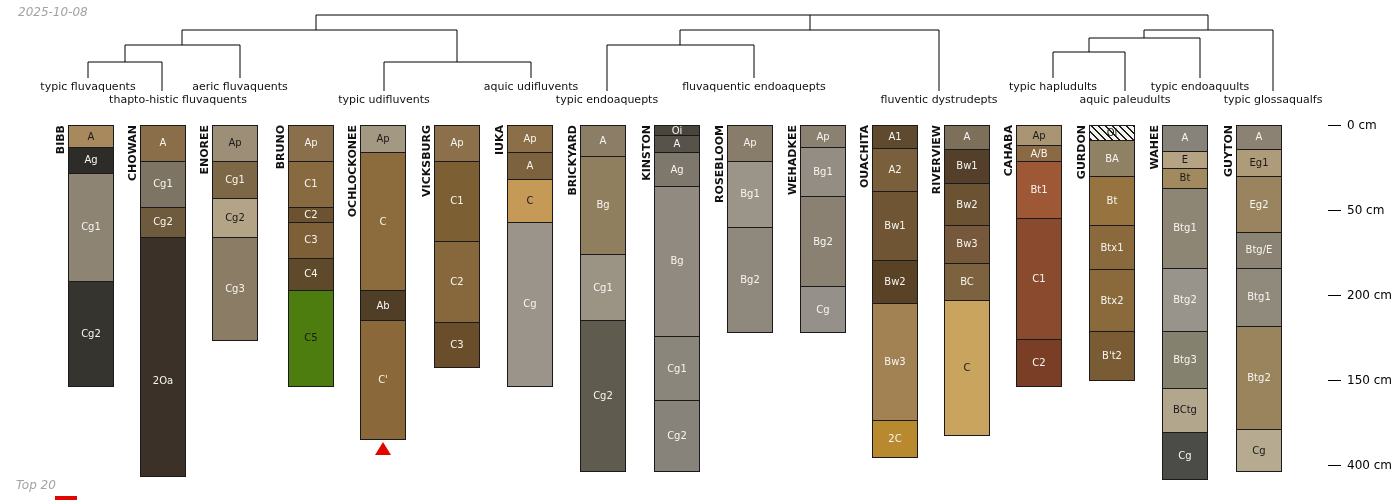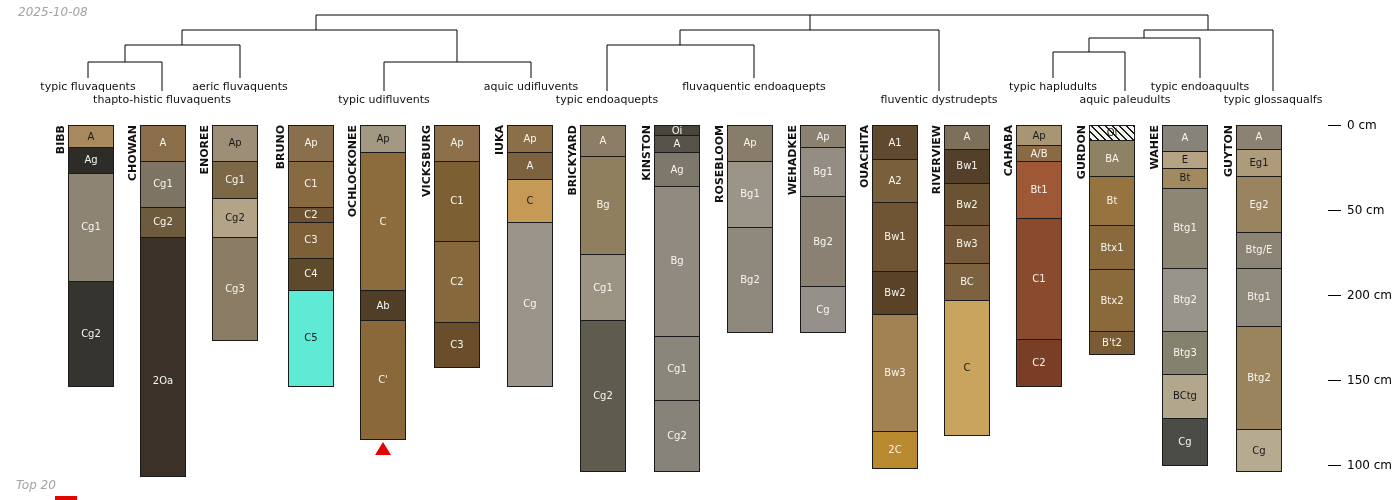--- a/index.html
+++ b/index.html
@@ -56,21 +56,21 @@
       <line x1="1200" y1="78" x2="1200" y2="38" stroke="#000000" stroke-width="1"></line>
       <line x1="1089" y1="38" x2="1200" y2="38" stroke="#000000" stroke-width="1"></line>
       <line x1="1144" y1="38" x2="1144" y2="30" stroke="#000000" stroke-width="1"></line>
       <line x1="1273" y1="91" x2="1273" y2="30" stroke="#000000" stroke-width="1"></line>
       <line x1="1144" y1="30" x2="1273" y2="30" stroke="#000000" stroke-width="1"></line>
       <line x1="1208" y1="30" x2="1208" y2="15" stroke="#000000" stroke-width="1"></line>
       <line x1="316" y1="15" x2="1208" y2="15" stroke="#000000" stroke-width="1"></line>
     </svg>
   <div id="group-labels">
       <div class="group-label" style="left: 88px; top: 80px;">typic fluvaquents</div>
-      <div class="group-label" style="left: 162px; top: 93px;">thapto-histic fluvaquents</div>
+      <div class="group-label" style="left: 178px; top: 93px;">thapto-histic fluvaquents</div>
       <div class="group-label" style="left: 240px; top: 80px;">aeric fluvaquents</div>
       <div class="group-label" style="left: 384px; top: 93px;">typic udifluvents</div>
       <div class="group-label" style="left: 531px; top: 80px;">aquic udifluvents</div>
       <div class="group-label" style="left: 607px; top: 93px;">typic endoaquepts</div>
       <div class="group-label" style="left: 754px; top: 80px;">fluvaquentic endoaquepts</div>
       <div class="group-label" style="left: 939px; top: 93px;">fluventic dystrudepts</div>
       <div class="group-label" style="left: 1053px; top: 80px;">typic hapludults</div>
       <div class="group-label" style="left: 1125px; top: 93px;">aquic paleudults</div>
       <div class="group-label" style="left: 1200px; top: 80px;">typic endoaquults</div>
       <div class="group-label" style="left: 1273px; top: 93px;">typic glossaqualfs</div>
@@ -131,21 +131,21 @@
         </div>
         <div class="horizon" style="height: 15.3px; background: rgb(108, 82, 48);">
           <span class="horizon-label" style="color: rgb(247, 245, 240);">C2</span>
         </div>
         <div class="horizon" style="height: 35.7px; background: rgb(125, 96, 56);">
           <span class="horizon-label" style="color: rgb(247, 245, 240);">C3</span>
         </div>
         <div class="horizon" style="height: 32.3px; background: rgb(94, 74, 43);">
           <span class="horizon-label" style="color: rgb(247, 245, 240);">C4</span>
         </div>
-        <div class="horizon" style="height: 95.2px; background: #5eead4;">
+        <div class="horizon" style="height: 95.2px; background: #4d7c0f;">
           <span class="horizon-label" style="color: rgb(26, 26, 26);">C5</span>
         </div>
       </div>
       <div class="profile-name" style="left: 346px; top: 125px;">OCHLOCKONEE</div>
       <div class="soil-column" style="left: 360px; top: 125px;">
         <div class="horizon" style="height: 27.2px; background: rgb(163, 152, 129);">
           <span class="horizon-label" style="color: rgb(26, 26, 26);">Ap</span>
         </div>
         <div class="horizon" style="height: 137.7px; background: rgb(140, 108, 61);">
           <span class="horizon-label" style="color: rgb(247, 245, 240);">C</span>
@@ -246,21 +246,21 @@
         </div>
         <div class="horizon" style="height: 90.1px; background: rgb(138, 129, 115);">
           <span class="horizon-label" style="color: rgb(247, 245, 240);">Bg2</span>
         </div>
         <div class="horizon" style="height: 44.2px; background: rgb(149, 144, 138);">
           <span class="horizon-label" style="color: rgb(247, 245, 240);">Cg</span>
         </div>
       </div>
       <div class="profile-name" style="left: 858px; top: 125px;">OUACHITA</div>
       <div class="soil-column" style="left: 872px; top: 125px;">
-        <div class="horizon" style="height: 34px; background: rgb(95, 74, 47);">
+        <div class="horizon" style="height: 23px; background: rgb(95, 74, 47);">
           <span class="horizon-label" style="color: rgb(247, 245, 240);">A1</span>
         </div>
         <div class="horizon" style="height: 42.5px; background: rgb(122, 95, 60);">
           <span class="horizon-label" style="color: rgb(247, 245, 240);">A2</span>
         </div>
         <div class="horizon" style="height: 69.7px; background: rgb(111, 85, 51);">
           <span class="horizon-label" style="color: rgb(247, 245, 240);">Bw1</span>
         </div>
         <div class="horizon" style="height: 42.5px; background: rgb(89, 66, 38);">
           <span class="horizon-label" style="color: rgb(247, 245, 240);">Bw2</span>
@@ -321,42 +321,42 @@
         </div>
         <div class="horizon" style="height: 49.3px; background: rgb(151, 116, 63);">
           <span class="horizon-label" style="color: rgb(247, 245, 240);">Bt</span>
         </div>
         <div class="horizon" style="height: 44.2px; background: rgb(138, 106, 60);">
           <span class="horizon-label" style="color: rgb(247, 245, 240);">Btx1</span>
         </div>
         <div class="horizon" style="height: 61.2px; background: rgb(138, 105, 58);">
           <span class="horizon-label" style="color: rgb(247, 245, 240);">Btx2</span>
         </div>
-        <div class="horizon" style="height: 22px; background: rgb(122, 92, 52); text-align: right;">
+        <div class="horizon" style="height: 48px; background: rgb(122, 92, 52); text-align: right;">
           <span class="horizon-label" style="color: rgb(247, 245, 240);">B't2</span>
         </div>
       </div>
       <div class="profile-name" style="left: 1148px; top: 125px;">WAHEE</div>
       <div class="soil-column" style="left: 1162px; top: 125px;">
         <div class="horizon" style="height: 25.5px; background: rgb(135, 131, 123);">
           <span class="horizon-label" style="color: rgb(247, 245, 240);">A</span>
         </div>
         <div class="horizon" style="height: 17px; background: rgb(181, 163, 132);">
           <span class="horizon-label" style="color: rgb(26, 26, 26);">E</span>
         </div>
         <div class="horizon" style="height: 20.4px; background: rgb(162, 138, 96);">
           <span class="horizon-label" style="color: rgb(26, 26, 26);">Bt</span>
         </div>
         <div class="horizon" style="height: 79.9px; background: rgb(141, 134, 116);">
           <span class="horizon-label" style="color: rgb(247, 245, 240);">Btg1</span>
         </div>
         <div class="horizon" style="height: 62.9px; background: rgb(152, 148, 139);">
           <span class="horizon-label" style="color: rgb(247, 245, 240);">Btg2</span>
         </div>
-        <div class="horizon" style="height: 43px; background: rgb(133, 129, 111);">
+        <div class="horizon" style="height: 57px; background: rgb(133, 129, 111);">
           <span class="horizon-label" style="color: rgb(247, 245, 240);">Btg3</span>
         </div>
         <div class="horizon" style="height: 44.2px; background: rgb(178, 166, 141);">
           <span class="horizon-label" style="color: rgb(26, 26, 26);">BCtg</span>
         </div>
         <div class="horizon" style="height: 45.9px; background: rgb(75, 75, 71);">
           <span class="horizon-label" style="color: rgb(247, 245, 240);">Cg</span>
         </div>
       </div>
       <div class="profile-name" style="left: 1222px; top: 125px;">GUYTON</div>
@@ -387,17 +387,17 @@
   <div id="axis">
       <div class="axis-tick" style="left: 1328px; top: 125px;"></div>
       <div class="axis-label" style="left: 1347px; top: 125px;">0 cm</div>
       <div class="axis-tick" style="left: 1328px; top: 210px;"></div>
       <div class="axis-label" style="left: 1347px; top: 210px;">50 cm</div>
       <div class="axis-tick" style="left: 1328px; top: 295px;"></div>
       <div class="axis-label" style="left: 1347px; top: 295px;">200 cm</div>
       <div class="axis-tick" style="left: 1328px; top: 380px;"></div>
       <div class="axis-label" style="left: 1347px; top: 380px;">150 cm</div>
       <div class="axis-tick" style="left: 1328px; top: 465px;"></div>
-      <div class="axis-label" style="left: 1347px; top: 465px;">100 cm</div>
+      <div class="axis-label" style="left: 1347px; top: 465px;">400 cm</div>
     </div>
   <div class="note" id="footer-note">Top 20</div>
   <div id="red-strip" style="background: rgb(225, 6, 0);"></div>
 </div>
 
 </body></html>

